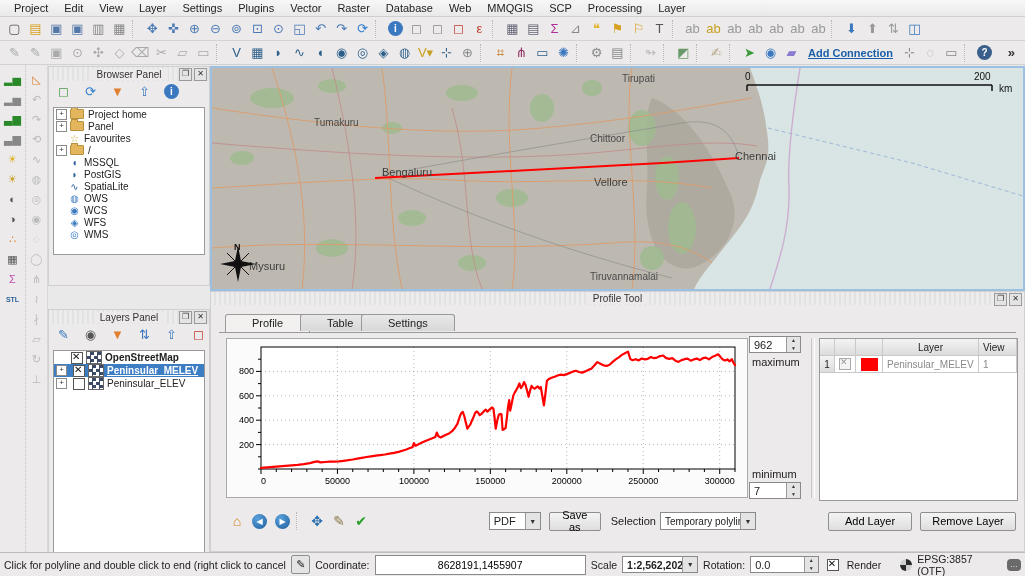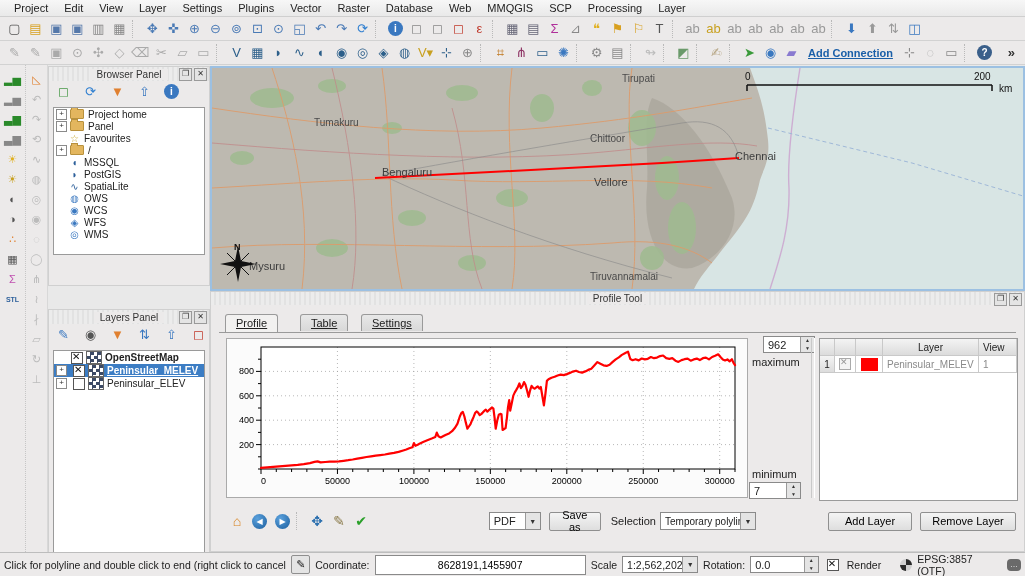--- a/index.html
+++ b/index.html
@@ -68,21 +68,21 @@
   #map{position:absolute;left:210px;top:66px;width:815px;height:225px;border:2px solid #9cc0e2;box-sizing:border-box;
        background:#d8e5e4;}
   #map svg{display:block;}
 
   
   #profile-dock{position:absolute;left:210px;top:291px;width:815px;height:261px;background:#eceaea;
                 border:1px solid #d0d0d0;box-sizing:border-box;}
   #profile-title{height:13px;}
   .tabbar{position:absolute;left:8px;top:22px;right:8px;height:18px;border-bottom:1px solid #9a9a9a;}
   .tab{position:absolute;top:0;height:17px;border:1px solid #9a9a9a;border-bottom:none;border-radius:3px 3px 0 0;
-       background:linear-gradient(#e8e8e8,#d8d8d8);padding:2px 10px 0;box-sizing:border-box;font-size:11px;cursor:pointer;text-decoration:underline;}
+       background:linear-gradient(#e8e8e8,#d8d8d8);padding:2px 26px 0;box-sizing:border-box;font-size:11px;cursor:pointer;}
   .tab.active{background:#f2f1f0;height:18px;font-weight:normal;}
   .tab.active .tlab::first-letter{text-decoration:underline;}
   #chart-box{position:absolute;left:15px;top:46px;width:522px;height:160px;background:#fbfbfb;
              border:1px solid #aaa;box-sizing:border-box;}
   .spin{position:absolute;width:52px;height:17px;border:1px solid #8a8a8a;background:#fff;box-sizing:border-box;
         display:flex;align-items:center;}
   .spin .val{flex:1;padding-left:4px;font-size:11px;}
   .spin .btns{width:13px;height:100%;display:flex;flex-direction:column;border-left:1px solid #9a9a9a;}
   .spin .btns div{flex:1;background:#e4e4e4;font-size:5px;line-height:7px;text-align:center;color:#333;cursor:pointer;}
   .small-label{position:absolute;font-size:11px;color:#222;}
@@ -535,21 +535,21 @@
           <text x="492.7096774193549" y="145" font-size="9" text-anchor="middle" fill="#000">300000</text>
           <text x="27" y="108.6" font-size="9" text-anchor="end" fill="#000">200</text>
           <text x="27" y="84.19999999999999" font-size="9" text-anchor="end" fill="#000">400</text>
           <text x="27" y="59.8" font-size="9" text-anchor="end" fill="#000">600</text>
           <text x="27" y="35.39999999999999" font-size="9" text-anchor="end" fill="#000">800</text>
           <rect x="34" y="8" width="474" height="122" fill="none" stroke="#000" stroke-width="1"></rect>
           <polyline points="34.0,128.8 40.1,128.4 46.2,127.9 52.3,127.4 58.5,126.8 64.6,126.3 70.7,125.9 76.8,125.1 82.9,124.1 87.5,122.9 90.6,122.4 93.6,123.4 98.2,123.0 102.8,122.7 107.4,122.6 112.0,122.3 116.6,121.8 121.2,121.2 125.7,120.5 130.3,119.6 134.9,118.8 139.5,118.0 144.1,117.3 148.7,116.6 153.3,116.1 157.9,115.5 162.4,114.6 167.0,113.9 171.6,112.9 176.2,111.5 179.3,110.5 182.3,109.3 185.4,108.3 186.9,104.1 188.4,106.8 190.7,105.8 193.0,104.4 196.1,102.9 199.1,101.7 202.2,100.5 205.3,99.3 208.3,98.0 209.8,93.6 211.4,97.3 213.7,98.5 216.0,97.3 219.0,95.8 222.1,94.4 225.1,92.2 228.2,88.5 230.5,84.6 232.8,77.5 234.3,74.1 235.8,72.9 237.4,77.5 238.9,83.9 240.4,89.7 241.9,87.5 243.5,85.1 245.0,81.4 246.5,78.2 248.1,74.1 249.6,72.4 251.1,73.6 252.7,76.1 254.2,75.1 255.7,73.6 257.2,71.9 258.8,70.7 260.3,72.7 261.8,71.2 263.4,70.0 264.9,68.4 266.4,69.6 267.6,78.8 268.7,89.7 270.2,81.8 271.8,75.7 273.3,74.9 274.5,75.3 275.6,91.0 277.1,90.0 278.6,89.1 279.9,78.8 280.9,69.0 282.2,61.1 283.2,71.7 284.8,64.1 286.3,56.6 287.8,53.4 289.3,50.9 290.9,48.0 292.4,44.4 293.9,49.2 295.5,46.8 297.0,43.1 298.5,45.8 300.1,51.7 301.6,57.8 303.1,51.3 304.6,46.8 306.2,48.9 307.7,49.7 309.2,48.5 310.8,47.3 312.3,49.5 313.8,48.0 315.3,56.8 316.9,66.3 318.4,55.0 319.9,41.9 321.5,40.3 324.5,38.7 327.6,37.8 330.6,36.5 333.7,35.6 336.7,36.1 339.8,35.1 342.9,33.9 345.9,32.6 349.0,31.7 352.0,33.0 355.1,33.6 358.2,32.4 361.2,30.9 364.3,29.7 367.3,26.5 370.4,23.1 373.4,24.8 376.5,26.3 379.6,26.9 382.6,25.7 385.7,22.9 388.7,20.4 391.8,18.4 394.9,15.9 397.9,14.3 401.0,12.6 403.3,20.0 405.6,21.2 408.6,20.2 411.7,21.4 414.7,19.5 417.8,20.4 420.8,19.8 423.9,18.0 427.0,19.2 430.0,18.6 433.1,17.1 436.1,16.5 439.2,19.2 442.3,19.8 445.3,19.2 448.4,21.7 451.4,22.9 454.5,21.1 457.5,20.2 460.6,19.6 463.7,21.7 466.7,20.4 469.8,19.6 472.8,21.1 475.9,19.2 478.9,18.6 482.0,20.4 485.1,18.0 488.1,16.8 491.2,15.3 493.5,18.0 495.8,20.4 498.1,21.4 500.4,20.4 502.6,22.4 504.9,20.2 506.5,23.9 508.0,26.1" fill="none" stroke="#ff0000" stroke-width="2.2" stroke-linejoin="round" stroke-linecap="round"></polyline>
         </svg>
     </div>
 
-    <div class="spin" style="left:552px;top:44px;">
+    <div class="spin" style="left:538px;top:44px;">
       <span class="val">962</span>
       <span class="btns">
           <div>▲</div>
           <div>▼</div>
         </span>
     </div>
     <span class="small-label" style="left:541px;top:64px;">maximum</span>
     <span class="small-label" style="left:541px;top:176px;">minimum</span>
     <div class="spin" style="left:538px;top:190px;">
       <span class="val">7</span>
@@ -606,21 +606,21 @@
       <button class="btn" style="width:96px;">Remove Layer</button>
     </div>
   </div>
 
   <div id="statusbar">
     <span class="sb-msg">Click for polyline and double click to end (right click to cancel then</span>
     <span class="sb-btn">✎</span>
     <span>Coordinate:</span>
     <input class="sb-input" style="width: 222px;" value="8628191,1455907">
     <span>Scale</span>
-    <div class="combo" style="width:76px;height:17px;">
+    <div class="combo" style="width:76px;height:17px;font-weight:bold;">
       <span class="cval">1:2,562,202</span>
       <span class="carr">▼</span>
     </div>
     <span>Rotation:</span>
     <div class="spin" style="position:static;width:74px;">
       <span class="val">0.0</span>
       <span class="btns">
           <div>▲</div>
           <div>▼</div>
         </span>

